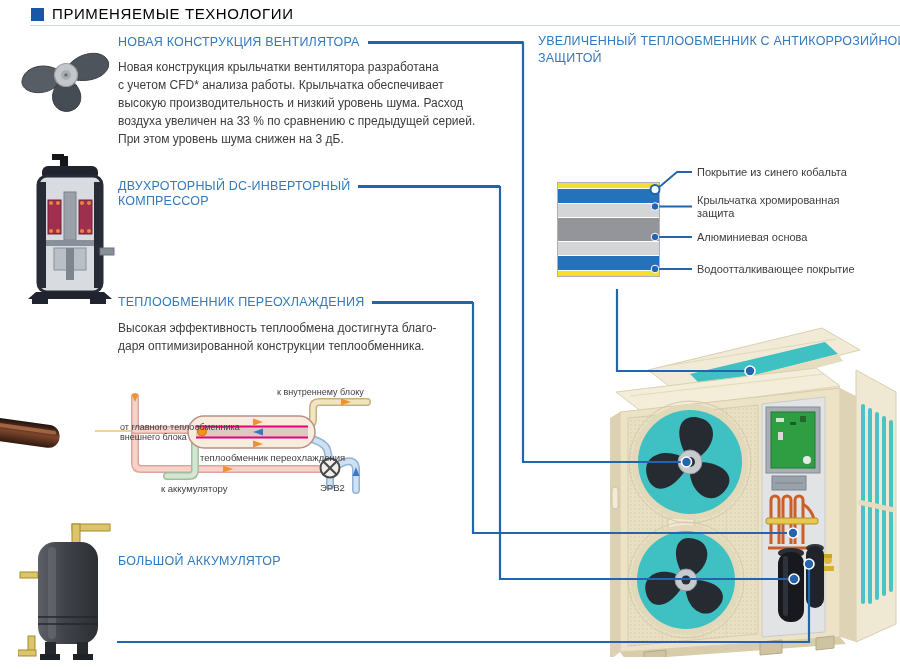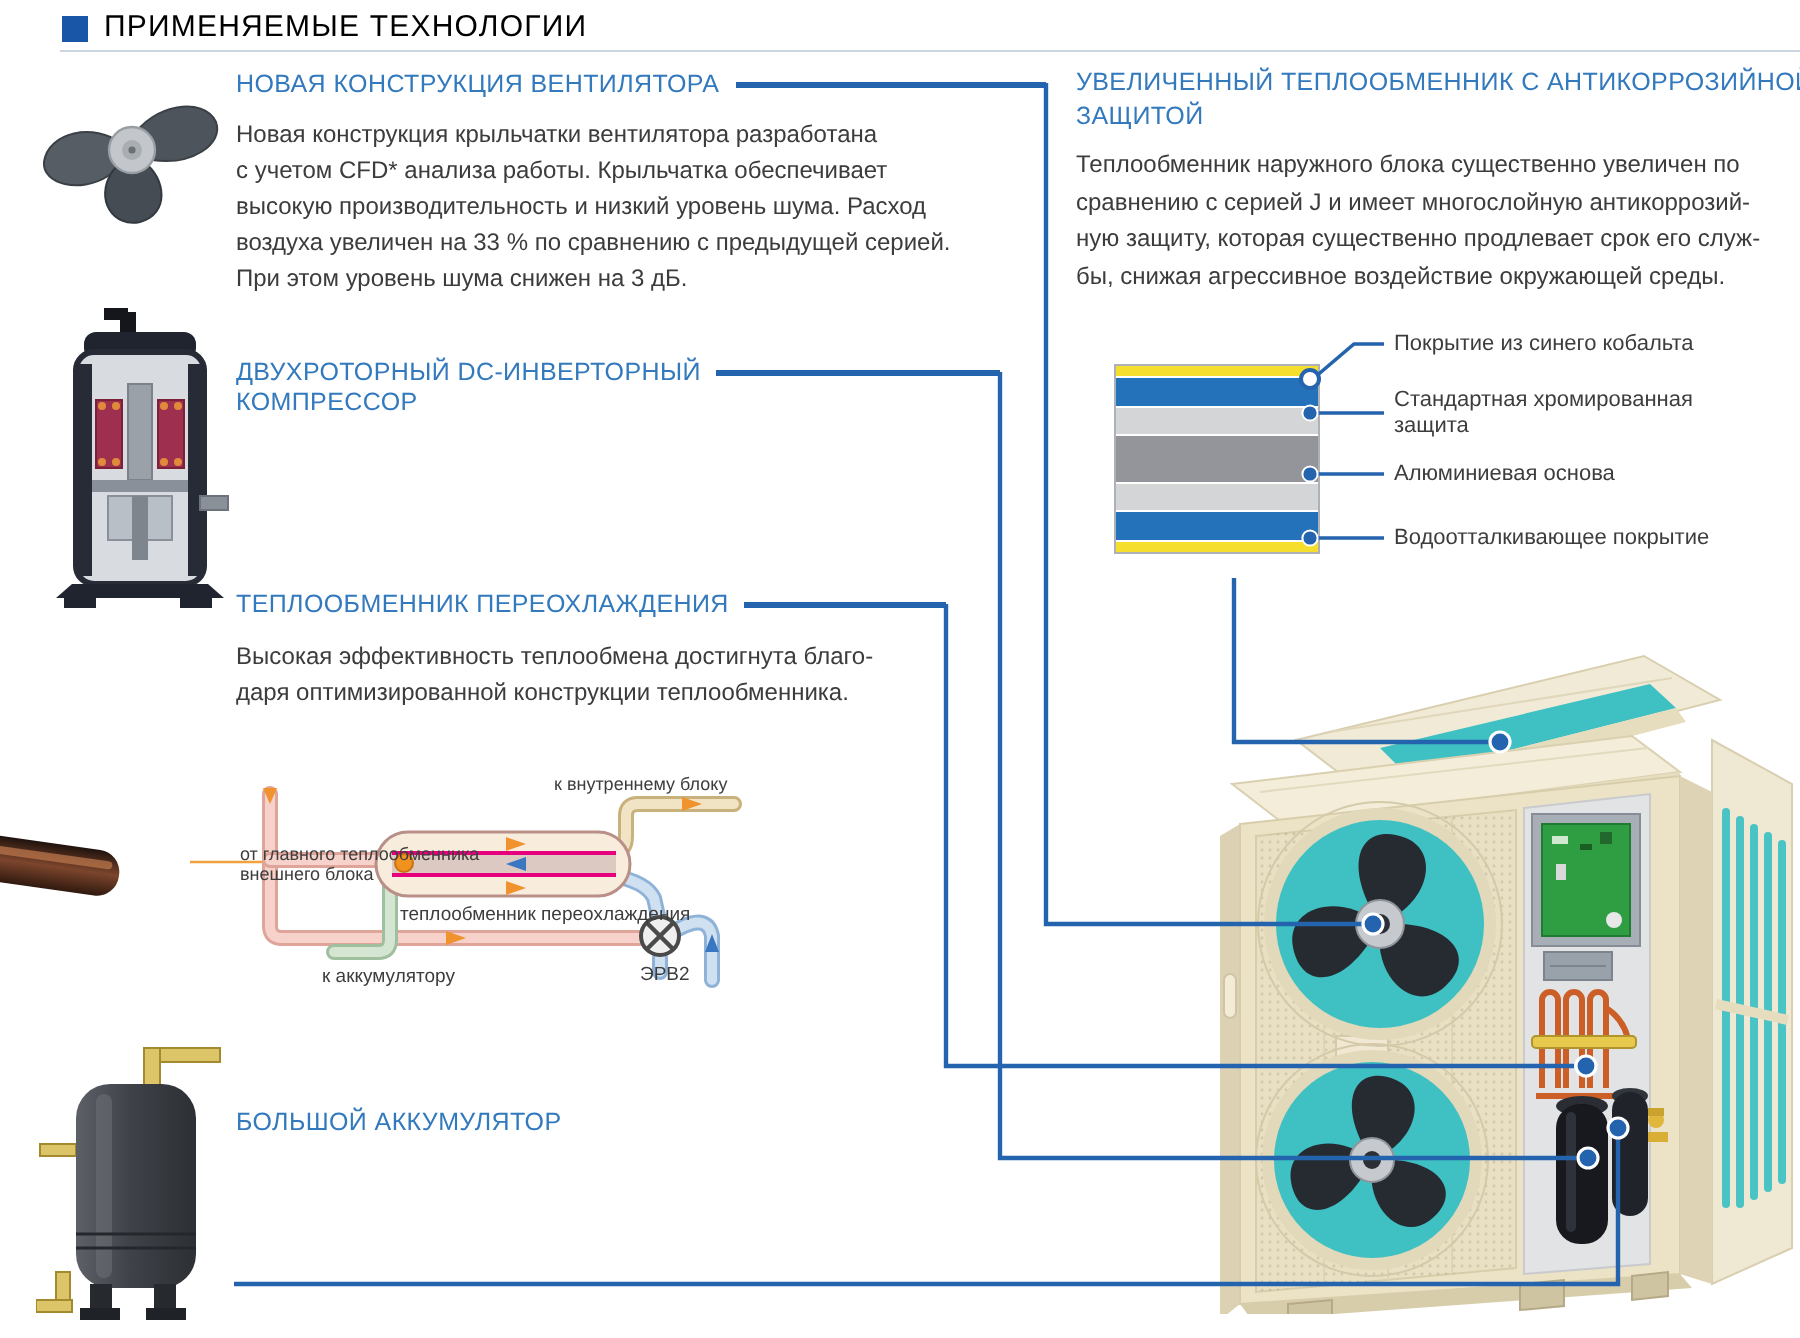--- a/index.html
+++ b/index.html
@@ -179,42 +179,38 @@
 внешнего блока</div>
   <div class="abs lblsm" style="left:277px;top:386px;font-size:9px;">к внутреннему блоку</div>
   <div class="abs lblsm" style="left:200px;top:451px;font-size:9.5px;">теплообменник переохлаждения</div>
   <div class="abs lblsm" style="left:123px;top:482px;font-size:9.5px;margin-left:38px;">к аккумулятору</div>
   <div class="abs lblsm" style="left:320px;top:481px;font-size:9.5px;">ЭРВ2</div>
 
   <div class="abs h2" style="left:118px;top:553px;">БОЛЬШОЙ АККУМУЛЯТОР</div>
 
   <div class="abs h2" style="left:538px;top:33px;">УВЕЛИЧЕННЫЙ ТЕПЛООБМЕННИК С АНТИКОРРОЗИЙНОЙ
 ЗАЩИТОЙ</div>
-  <div class="abs body" style="left:538px;top:73px;line-height:18.5px;">Теплообменник наружного блока существенно увеличен по
-сравнению с серией J и имеет многослойную антикоррозий-
-ную защиту, которая существенно продлевает срок его служ-
-бы, снижая агрессивное воздействие окружающей среды.</div>
 
   <div class="abs layerstack" style="left:557px;top:182px;">
     <div class="lay-y"></div>
       <div class="gap"></div>
     <div class="lay-b"></div>
       <div class="gap"></div>
     <div class="lay-lg"></div>
       <div class="gap"></div>
     <div class="lay-dg"></div>
       <div class="gap"></div>
     <div class="lay-lg"></div>
       <div class="gap"></div>
     <div class="lay-b"></div>
       <div class="gap"></div>
     <div class="lay-y"></div>
   </div>
   <div class="abs lblsm" style="left:697px;top:166px;">Покрытие из синего кобальта</div>
-  <div class="abs lblsm" style="left:697px;top:194px;">Стандартная хромированная
+  <div class="abs lblsm" style="left:697px;top:194px;">Крыльчатка хромированная
 защита</div>
   <div class="abs lblsm" style="left:697px;top:231px;">Алюминиевая основа</div>
   <div class="abs lblsm" style="left:697px;top:263px;">Водоотталкивающее покрытие</div>
 
   <svg class="abs" style="left:610px;top:312px;" width="290" height="345" viewBox="0 0 290 345">
     <defs>
       <pattern id="dots" width="4" height="4" patternUnits="userSpaceOnUse">
         <circle cx="1" cy="1" r="0.7" fill="rgba(90,85,60,0.18)"></circle>
       </pattern>
     </defs>

